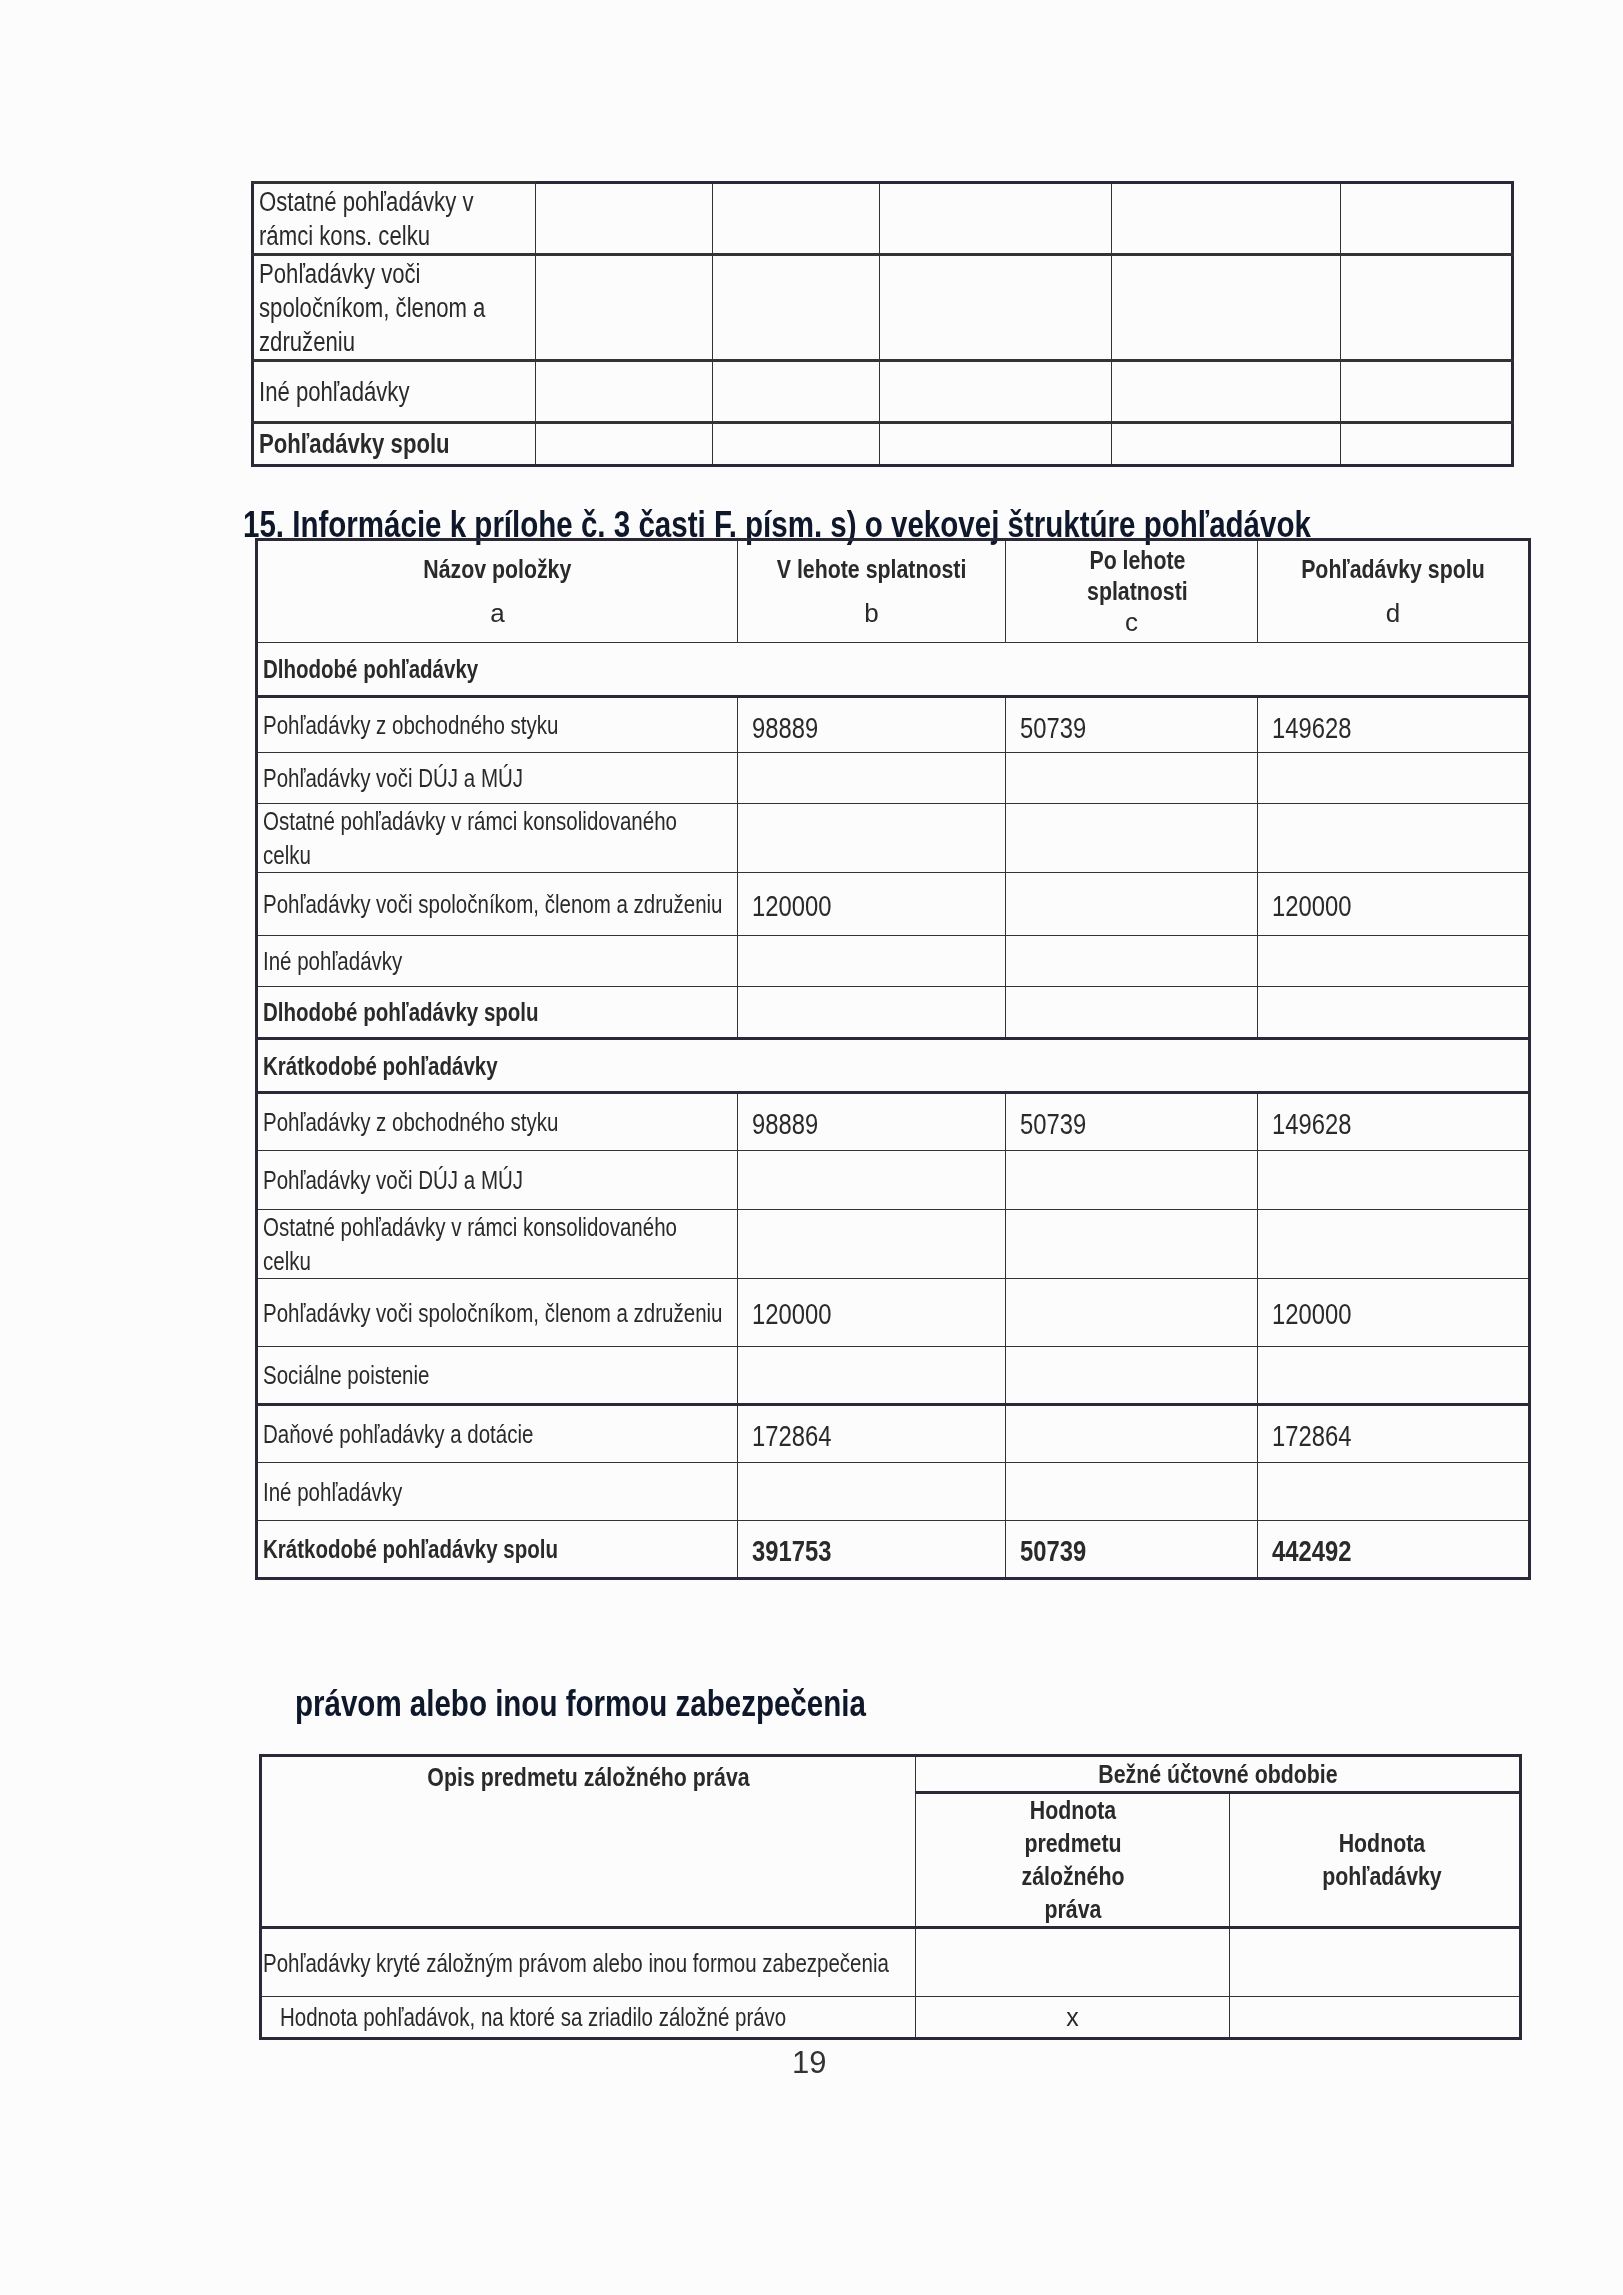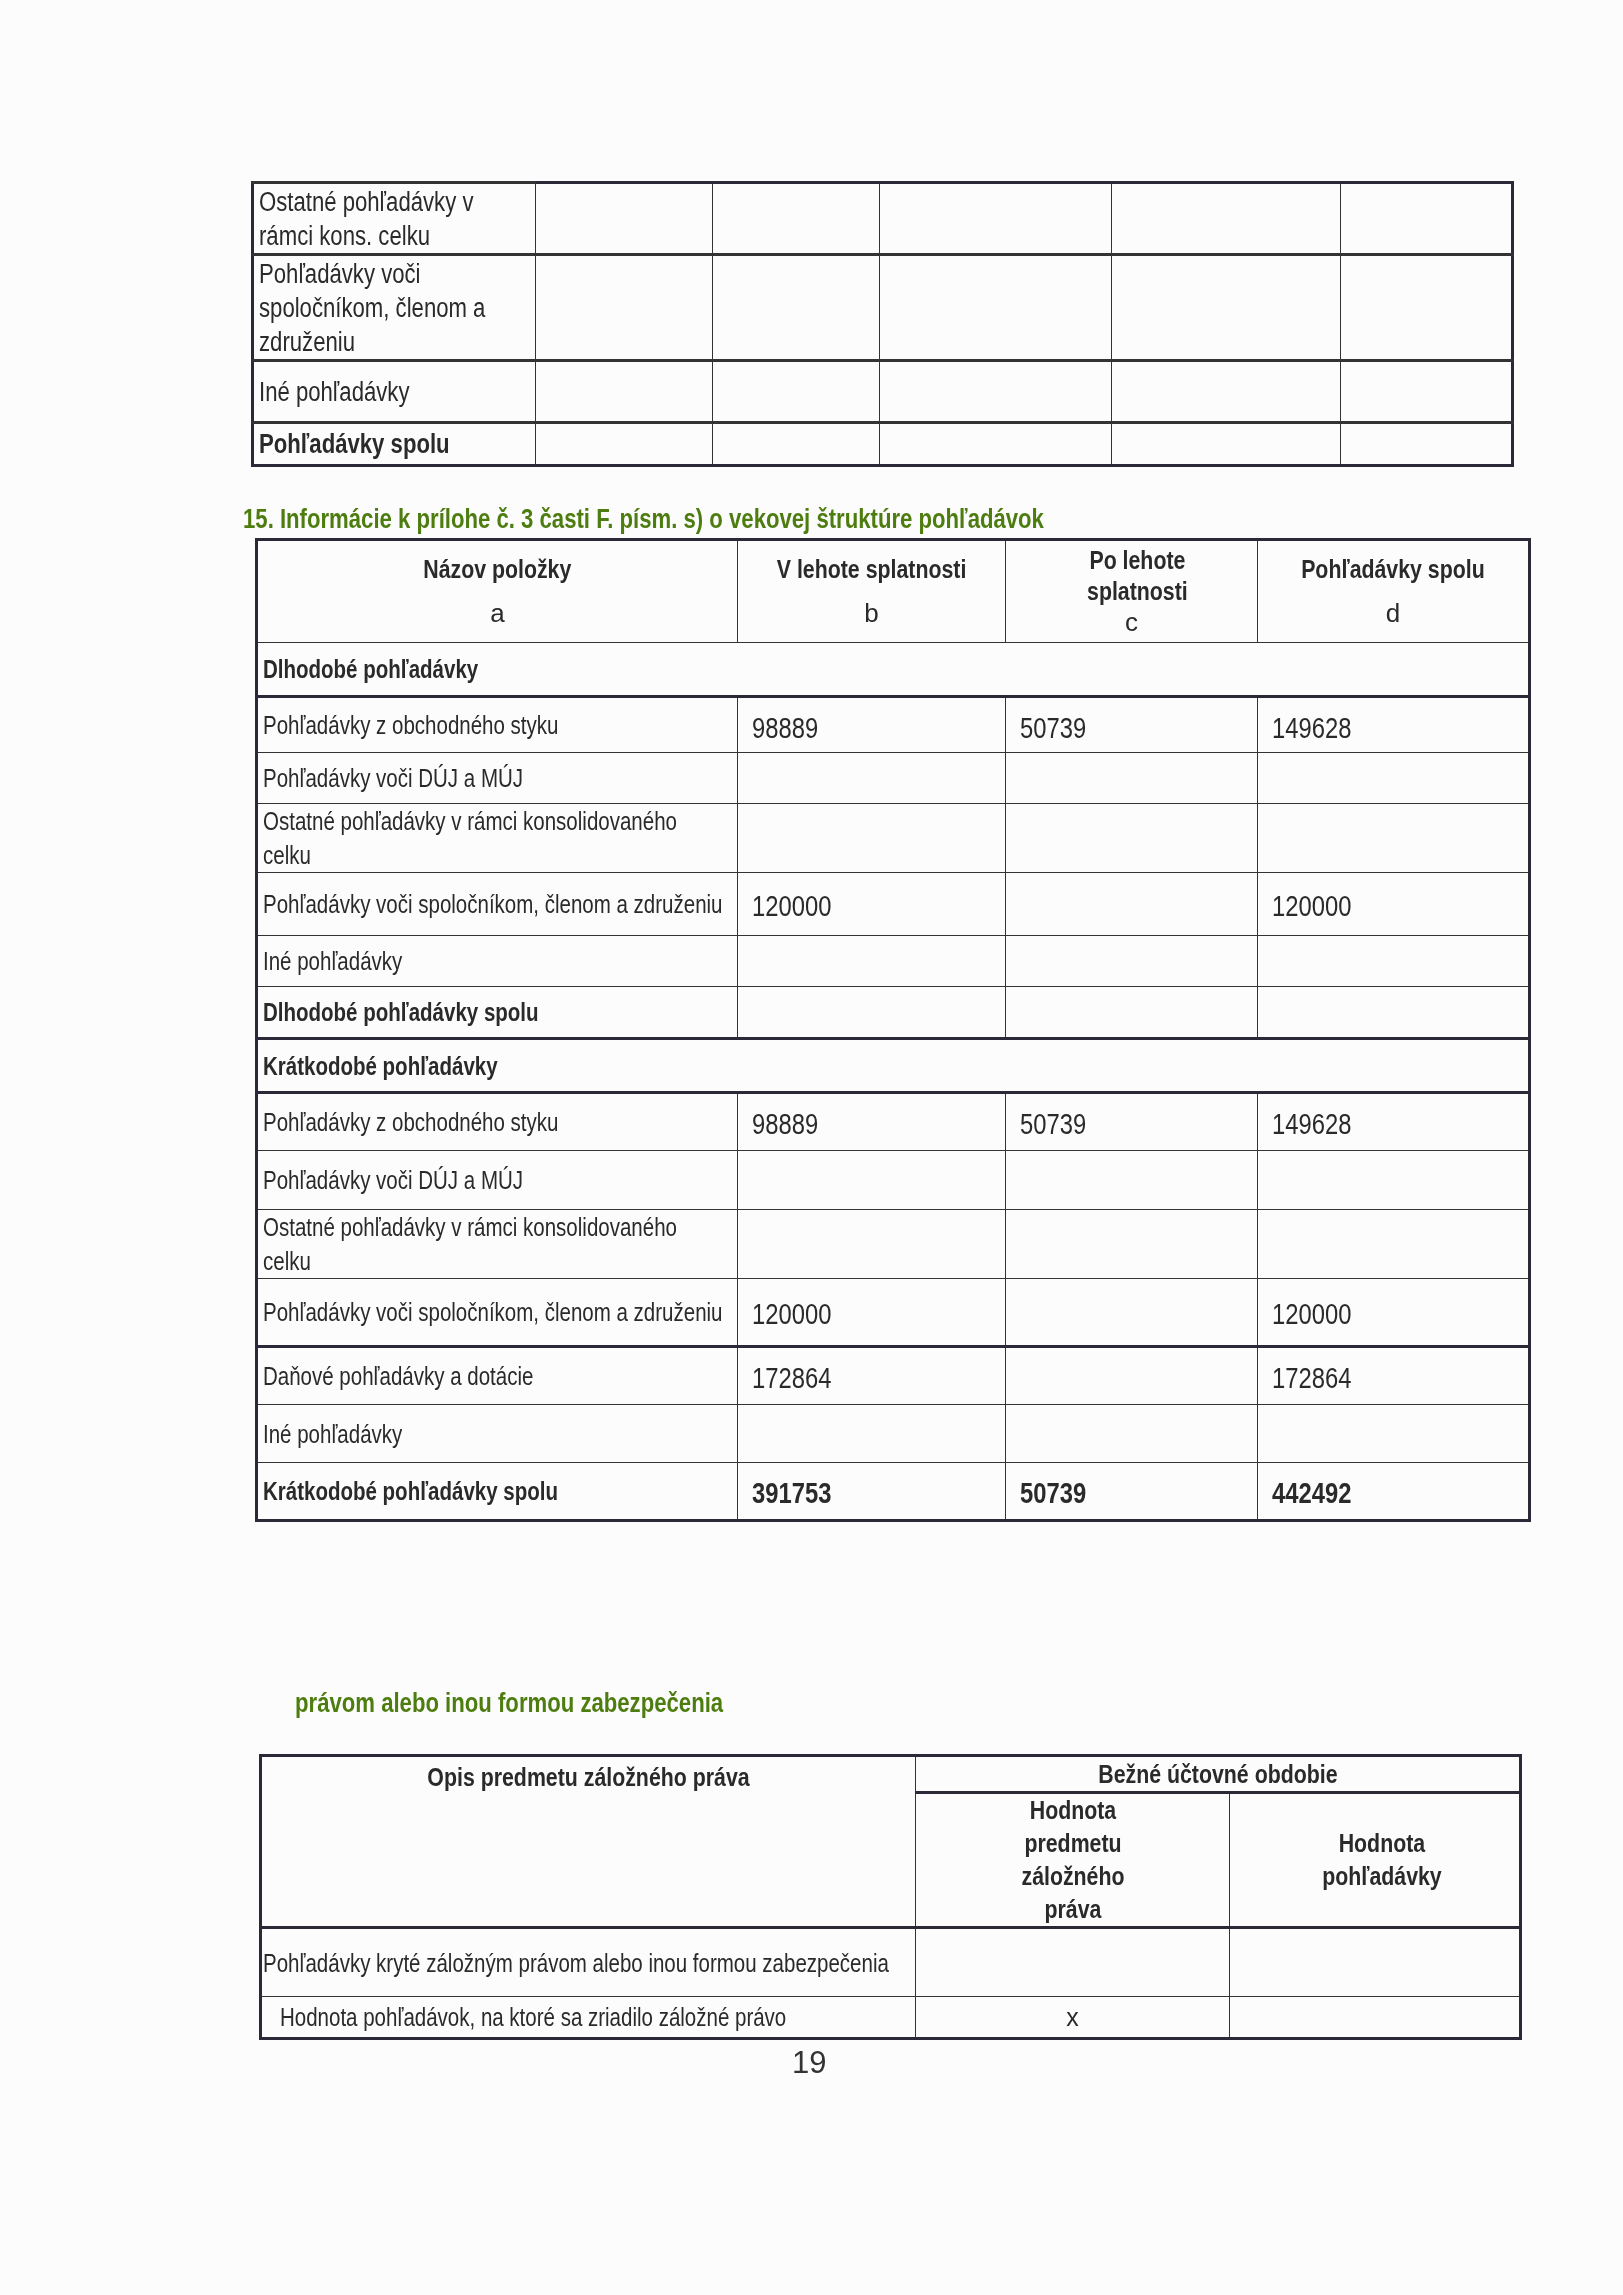--- a/index.html
+++ b/index.html
@@ -19,21 +19,21 @@
   .bold { font-weight: bold; }
   .hdr { font-weight: bold; font-size: 26px; text-align: center; }
   .sub { font-size: 26px; text-align: center; font-weight: normal; }
 
   
   #tbl-top { left: 251px; top: 181px; width: 1259px; border: 3.3px solid #2b2838; }
   #tbl-top td { border-color: #333; }
   #tbl-top .lbl { font-size: 27px; line-height: 34px; }
 
   
-  .section-title { position: absolute; font-size: 27px; font-weight: bold; color: #4d7c0f; }
+  .section-title { position: absolute; font-size: 36px; font-weight: bold; color: #0f172a; }
   #sec15-title { left: 243px; top: 504px; }
   #sec16-title { left: 243px; top: 1685px; line-height: 37px; }
 
   #tbl-15 { left: 255px; top: 538px; width: 1273px; border: 3.3px solid #2b2838; }
   #tbl-16 { left: 259px; top: 1754px; width: 1260px; border: 3.3px solid #2b2838; }
 
   #page-number { position: absolute; left: 792px; top: 2045px; font-size: 31px; color: #333; }
 </style>
 </head>
 <body>
@@ -173,20 +173,26 @@
     <td class="num"><span class="cond"></span></td>
     <td class="num"><span class="cond"></span></td>
   </tr>
   <tr style="height:68px">
     <td class="lbl"><span class="cond">Pohľadávky voči spoločníkom, členom a združeniu</span></td>
     <td class="num mid"><span class="cond">120000</span></td>
     <td class="num mid"><span class="cond"></span></td>
     <td class="num mid"><span class="cond">120000</span></td>
   </tr>
   <tr style="height:58px">
+    <td class="lbl"><span class="cond">Sociálne poistenie</span></td>
+    <td class="num"><span class="cond"></span></td>
+    <td class="num"><span class="cond"></span></td>
+    <td class="num"><span class="cond"></span></td>
+  </tr>
+  <tr style="height:58px">
     <td class="lbl thick-top"><span class="cond">Daňové pohľadávky a dotácie</span></td>
     <td class="num thick-top"><span class="cond">172864</span></td>
     <td class="num thick-top"><span class="cond"></span></td>
     <td class="num thick-top"><span class="cond">172864</span></td>
   </tr>
   <tr style="height:58px">
     <td class="lbl"><span class="cond">Iné pohľadávky</span></td>
     <td class="num"><span class="cond"></span></td>
     <td class="num"><span class="cond"></span></td>
     <td class="num"><span class="cond"></span></td>

